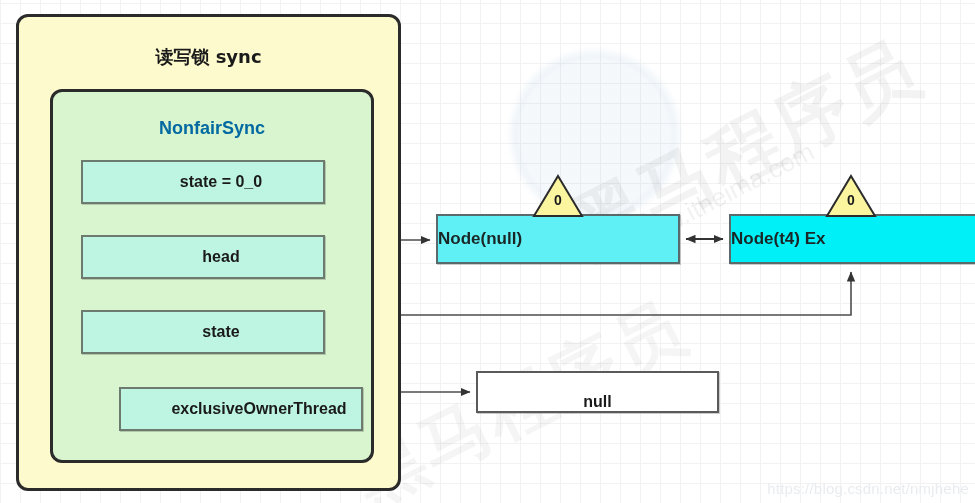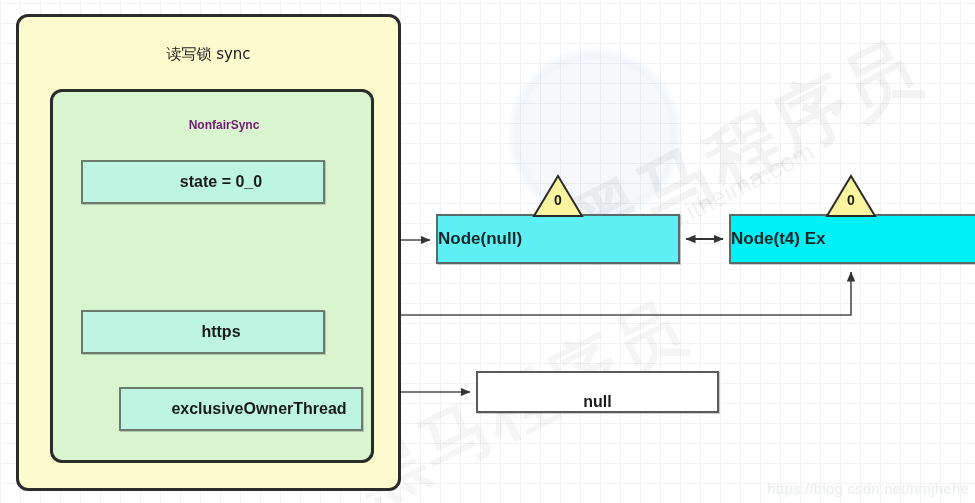--- a/index.html
+++ b/index.html
@@ -64,31 +64,31 @@
   }
 
   
   .sync-outer{
     position:absolute;left:16px;top:14px;width:385px;height:477px;
     background:#fdfacd;border:3px solid #2b2b2b;border-radius:12px;
     box-sizing:border-box;
   }
   .sync-title{
     position:absolute;left:0;top:28px;width:100%;
-    text-align:center;font-size:15px;font-weight:normal;color:#1a1a1a;
+    text-align:center;font-size:18px;font-weight:bold;color:#1a1a1a;
     font-family:"DejaVu Sans",sans-serif;
   }
   .nonfair-box{
     position:absolute;left:31px;top:72px;width:324px;height:374px;
     background:#d8f5cf;border:3px solid #2b2b2b;border-radius:12px;
     box-sizing:border-box;
   }
   .nonfair-title{
     position:absolute;left:0;top:26px;width:100%;
-    text-align:center;font-size:12px;font-weight:bold;color:#701a75;padding-left:12px;
+    text-align:center;font-size:18px;font-weight:bold;color:#0369a1;
   }
   .field-box{
     position:absolute;left:62px;width:244px;height:44px;
     background:#bdf5e2;border:2px solid #6d7a70;
     box-sizing:border-box;
     display:flex;align-items:center;justify-content:center;
     font-size:16px;font-weight:bold;color:#1a1a1a;
     box-shadow:1px 1px 0 rgba(0,0,0,.18);
     padding-left:36px;
   }
@@ -164,21 +164,22 @@
   </svg>
 
   <div class="sync-outer">
     <div class="sync-title">读写锁 sync</div>
 
     <div class="nonfair-box">
       <div class="nonfair-title">NonfairSync</div>
     </div>
 
     <div class="field-box f-state">state = 0_0</div>
-    <div class="field-box f-tail">https</div>
+    <div class="field-box f-head">head</div>
+    <div class="field-box f-tail">state</div>
     <div class="field-box f-owner">exclusiveOwnerThread</div>
   </div>
 
   <div class="node node-null">
     <span>Node(null)</span>
   </div>
   <div class="node node-t4">
     <span>Node(t4) Ex</span>
   </div>
 

